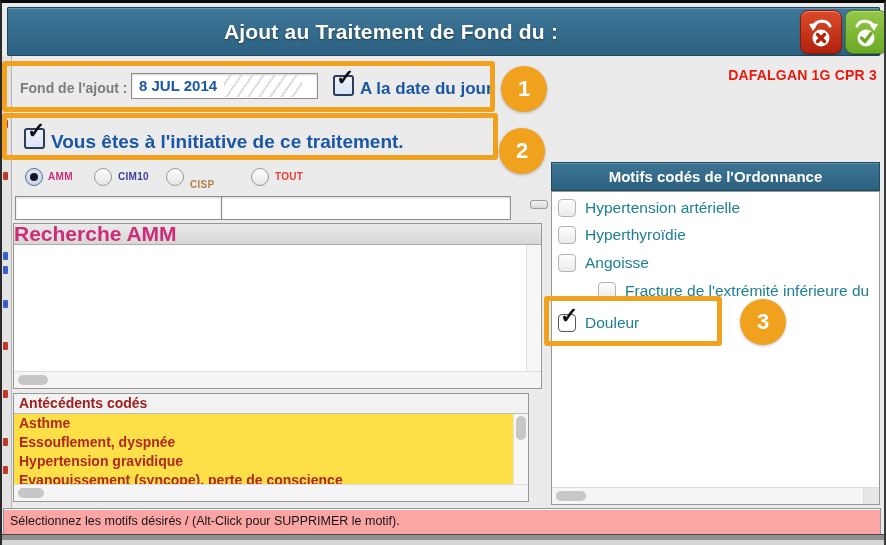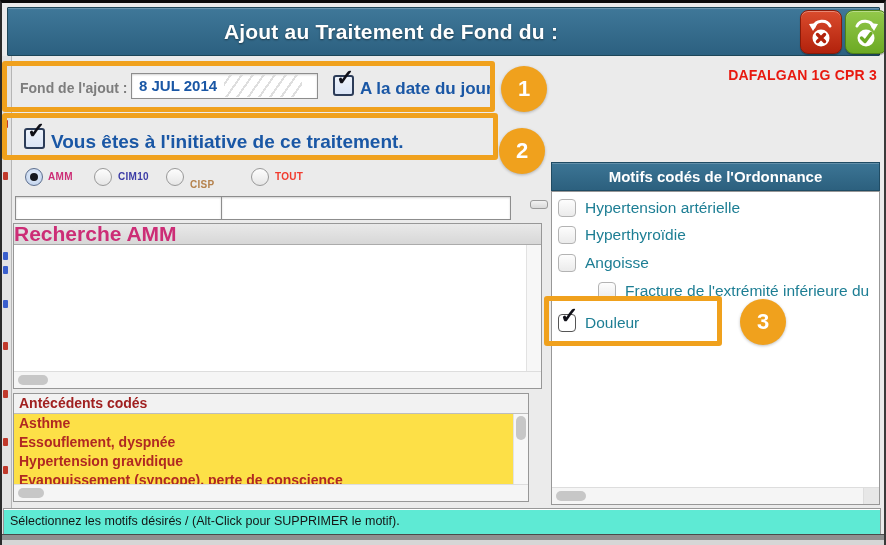--- a/index.html
+++ b/index.html
@@ -77,21 +77,21 @@
     background:linear-gradient(#3c7595,#2c607e);border:1px solid #1f4b63;
     box-shadow:inset 0 1px 0 rgba(255,255,255,.2);
     text-align:center;line-height:27px;color:#fff;font-size:15px;font-weight:bold;
   }
   .motif-body{left:551px;top:191px;width:327px;height:312px;}
   .motif-row{position:absolute;left:0;width:100%;height:27px;}
   .motif-row .checkbox{left:6px;top:4px;width:16px;height:16px;}
   .motif-label{position:absolute;left:33px;top:4px;font-size:15.5px;color:#1d7e94;white-space:nowrap;}
 
   
-  .statusbar{position:absolute;left:3px;top:508px;width:876px;height:25px;background:#5eead4;border:1px solid #989898;box-shadow:0 1px 0 #fff inset;z-index:6;}
+  .statusbar{position:absolute;left:3px;top:508px;width:876px;height:25px;background:#fca5a5;border:1px solid #989898;box-shadow:0 1px 0 #fff inset;z-index:6;}
   .statusbar span{position:absolute;left:6px;top:0;line-height:24px;font-size:12.5px;color:#151515;}
 
   
   .hl-box{position:absolute;border:5px solid #f0a11d;border-radius:3px;z-index:30;pointer-events:none;}
   .step-circle{
     position:absolute;width:46px;height:46px;border-radius:50%;background:#f0a11d;z-index:31;
     color:#fff;font-size:22px;font-weight:bold;text-align:center;line-height:46px;
     box-shadow:0 1px 3px rgba(0,0,0,.25);
   }
 </style>

